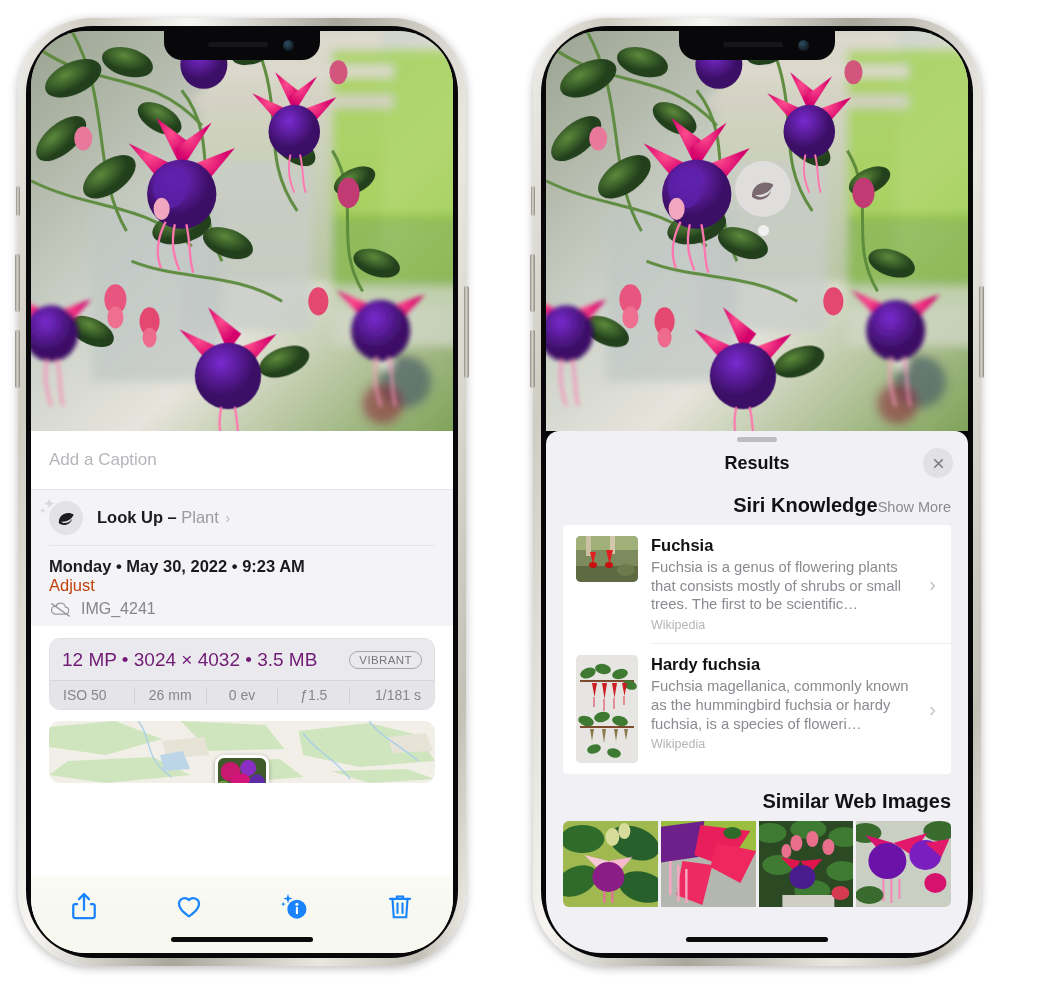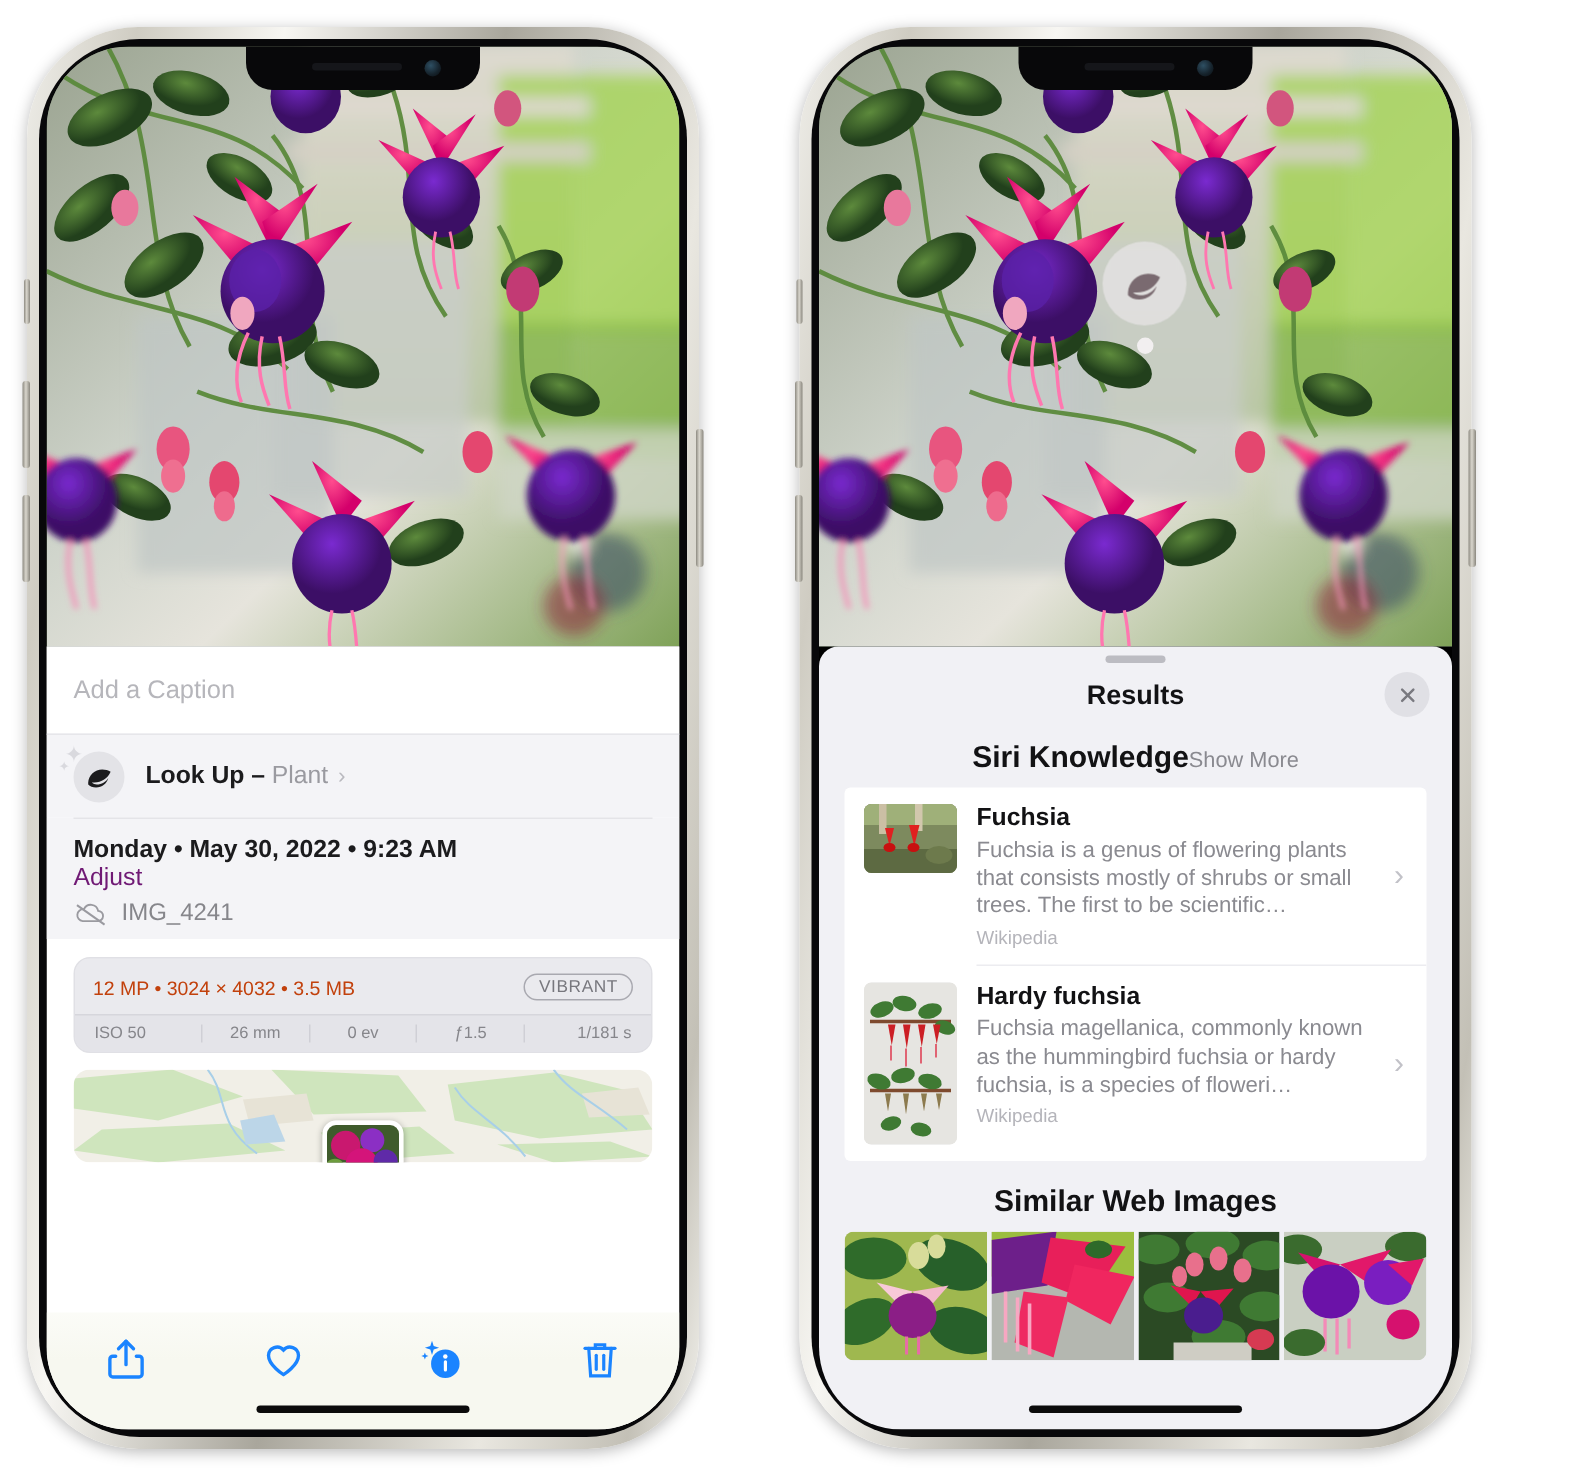--- a/index.html
+++ b/index.html
@@ -81,21 +81,21 @@
   .sp1 { left: -6px; top: -5px; font-size: 15px; }
   .sp2 { left: -10px; top: 6px; font-size: 9px; }
   .lookup-label { font-size: 16.5px; font-weight: 700; color: #1b1b1d; }
   .lookup-sub { font-size: 16.5px; color: #9a9aa0; font-weight: 400; }
   .chev-sm { color: #b9b9bf; font-size: 15px; margin-left: 2px; }
 
   .meta-block { background: #f4f4f7; padding: 0 18px 8px; }
   .meta-div { height: 1px; background: #e4e4e8; margin: 0 0 11px; }
   .meta-line1 { display: flex; align-items: baseline; justify-content: space-between; flex-direction: column; }
   .meta-date { font-size: 16.5px; font-weight: 700; color: #1b1b1d; }
-  .adjust { font-size: 16.5px; color: #701a75; }
+  .adjust { font-size: 16.5px; color: #c2410c; }
   .meta-line2 { display: flex; align-items: center; gap: 9px; margin-top: 5px; }
   .meta-line2 svg { width: 23px; height: 17px; }
   .meta-file { font-size: 16px; color: #86868b; }
 
   .cam-card {
     margin: 12px 18px 0; border-radius: 11px; overflow: hidden;
     background: #eaeaee; border: 1px solid #e0e0e5;
   }
   .cam-head {
     display: flex; align-items: center; justify-content: flex-end; gap: 9px;
@@ -104,31 +104,31 @@
   }
   .cam-name { font-size: 16px; font-weight: 700; color: #1b1b1d; margin-right: auto; }
   .pill-jpeg {
     font-size: 11.5px; font-weight: 700; color: #fff; background: #a7a7ae;
     padding: 2px 7px; border-radius: 4px; letter-spacing: .3px;
   }
   .raw-icon { width: 21px; height: 21px; }
   .cam-body { padding: 8px 12px 9px; background: #eaeaee; }
   .cam-l1 { font-size: 15.5px; color: #77777d; }
   .cam-l2 { display: flex; align-items: center; justify-content: space-between; margin-top: 2px; }
-  .cam-l2 span.t { font-size: 13px; color: #c2410c; }
+  .cam-l2 span.t { font-size: 19px; color: #701a75; }
   .pill-vibrant {
     font-size: 11.5px; color: #77777d; border: 1px solid #a9a9b0;
     border-radius: 10px; padding: 2px 9px; letter-spacing: .4px;
   }
   .cam-foot {
     display: flex; align-items: center; background: #e4e4e9;
     border-top: 1px solid #d6d6dc; padding: 6px 8px;
   }
   .cam-foot .cell {
-    flex: 1; text-align: center; font-size: 11px; color: #86868b;
+    flex: 1; text-align: center; font-size: 14px; color: #86868b;
     border-right: 1px solid #cfcfd6;
   }
   .cam-foot .cell:first-child { text-align: left; padding-left: 5px; }
   .cam-foot .cell:last-child  { text-align: right; padding-right: 5px; border-right: none; }
 
   .map-card { margin: 11px 18px 0; height: 62px; border-radius: 11px; overflow: hidden; position: relative; }
   .map-card svg { width: 100%; height: 100%; }
   .map-pin {
     position: absolute; left: 50%; bottom: -16px; transform: translateX(-50%);
     width: 54px; height: 44px; border-radius: 9px; border: 3px solid #fff;
@@ -153,21 +153,21 @@
   .grabber { width: 40px; height: 5px; border-radius: 3px; background: #bcbcc2; margin: 6px auto 0; }
   .res-head { position: relative; height: 42px; display: flex; align-items: center; justify-content: center; }
   .res-title { font-size: 18px; font-weight: 700; color: #121214; }
   .close-btn {
     position: absolute; right: 15px; top: 50%; transform: translateY(-50%);
     width: 30px; height: 30px; border-radius: 50%; background: #e0e0e5;
     display: flex; align-items: center; justify-content: center;
   }
   .close-btn svg { width: 15px; height: 15px; color: #7a7a80; }
 
-  .sec-head { display: flex; align-items: baseline; justify-content: center; padding: 10px 17px 8px; }
+  .sec-head { display: flex; align-items: baseline; justify-content: flex-end; padding: 10px 17px 8px; }
   .sec-title { font-size: 20px; font-weight: 700; color: #121214; }
   .sec-more { font-size: 14.5px; color: #8a8a90; }
 
   .card { margin: 0 17px; background: #fff; border-radius: 4px; overflow: hidden; }
   .kn-item { display: flex; align-items: flex-start; gap: 13px; padding: 11px 12px 11px 13px; }
   .kn-thumb { width: 62px; height: 46px; border-radius: 5px; overflow: hidden; flex: 0 0 auto; background: #cfc9bd; }
   .kn-thumb.tall { height: 108px; width: 62px; background: #e4e3df; }
   .kn-thumb svg { width: 100%; height: 100%; display: block; }
   .kn-text { flex: 1; min-width: 0; }
   .kn-title { font-size: 16.5px; font-weight: 700; color: #121214; line-height: 1.2; }

